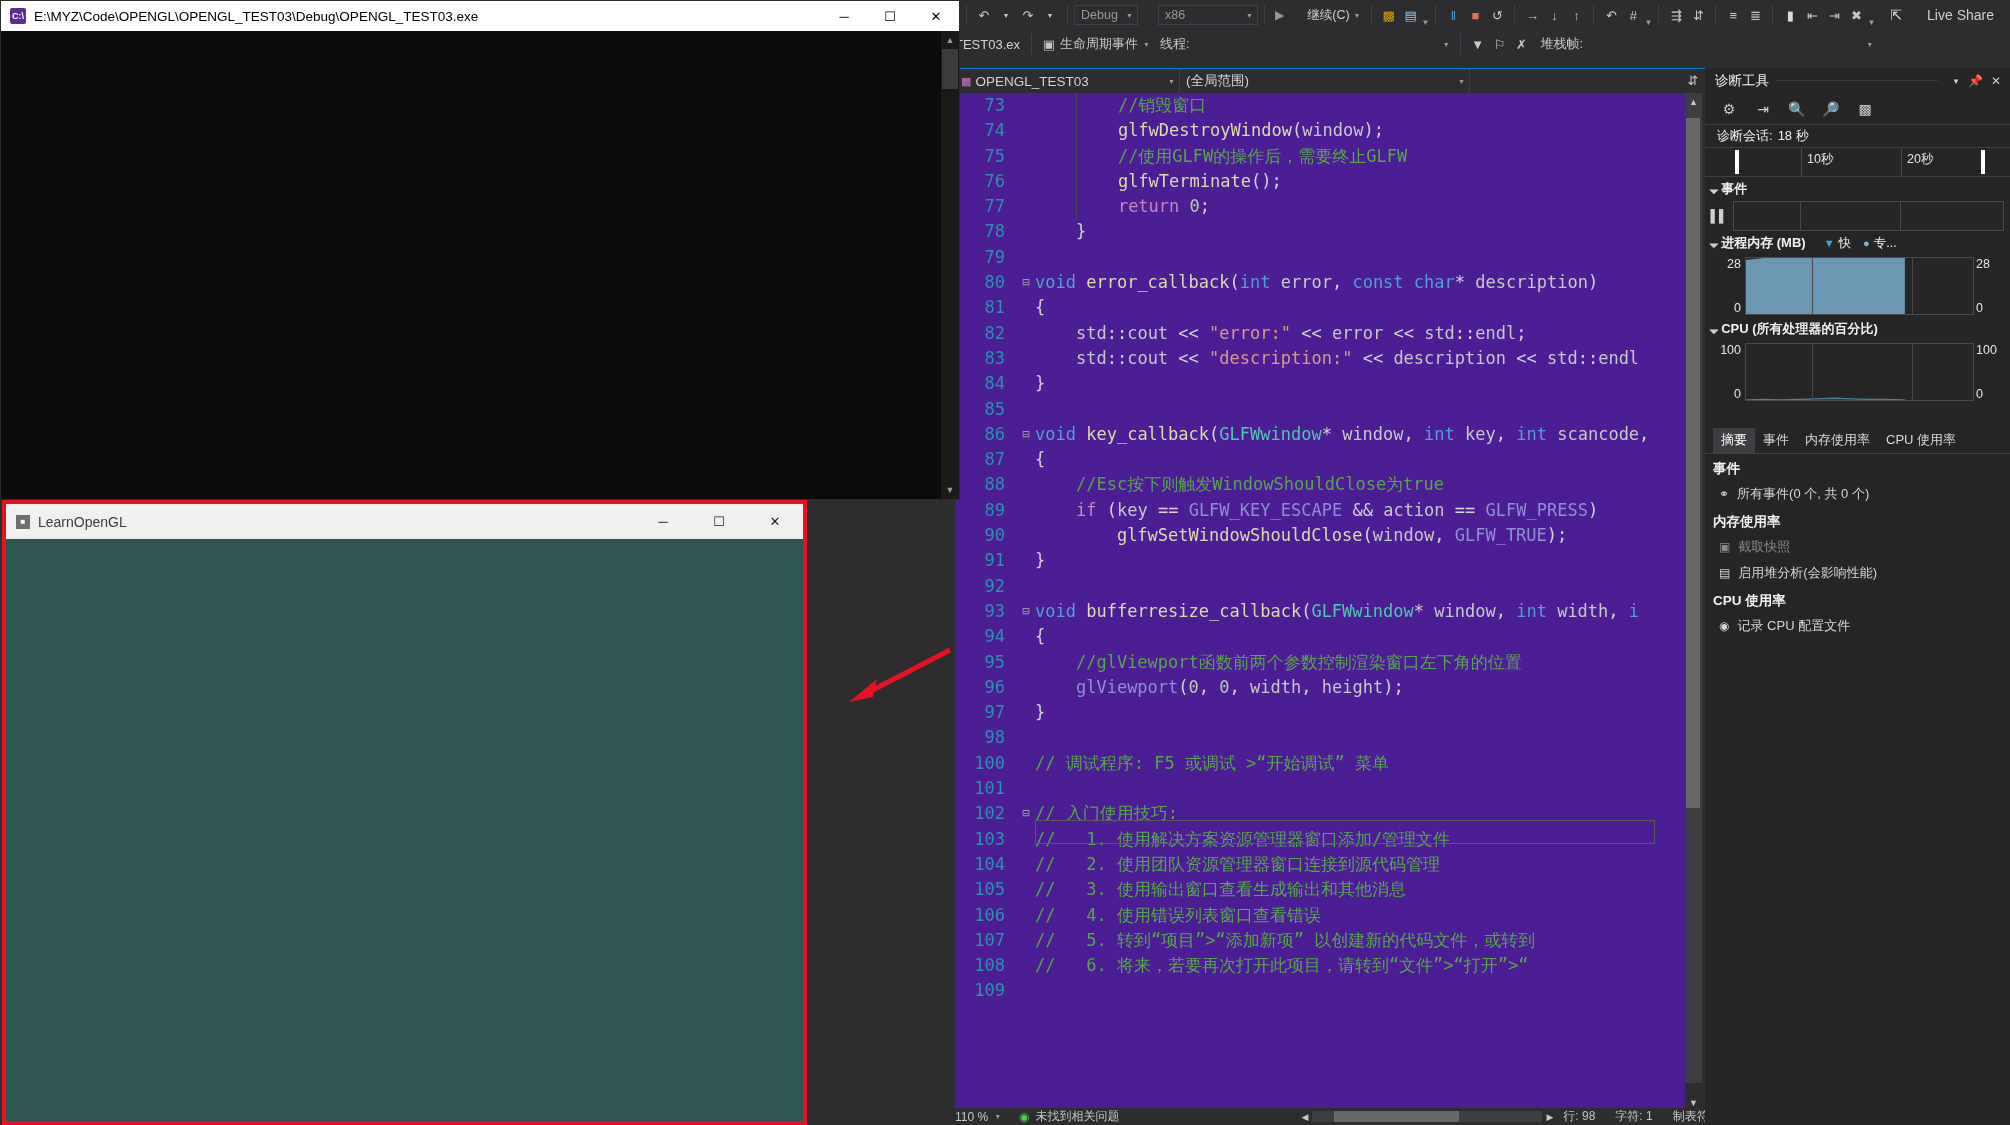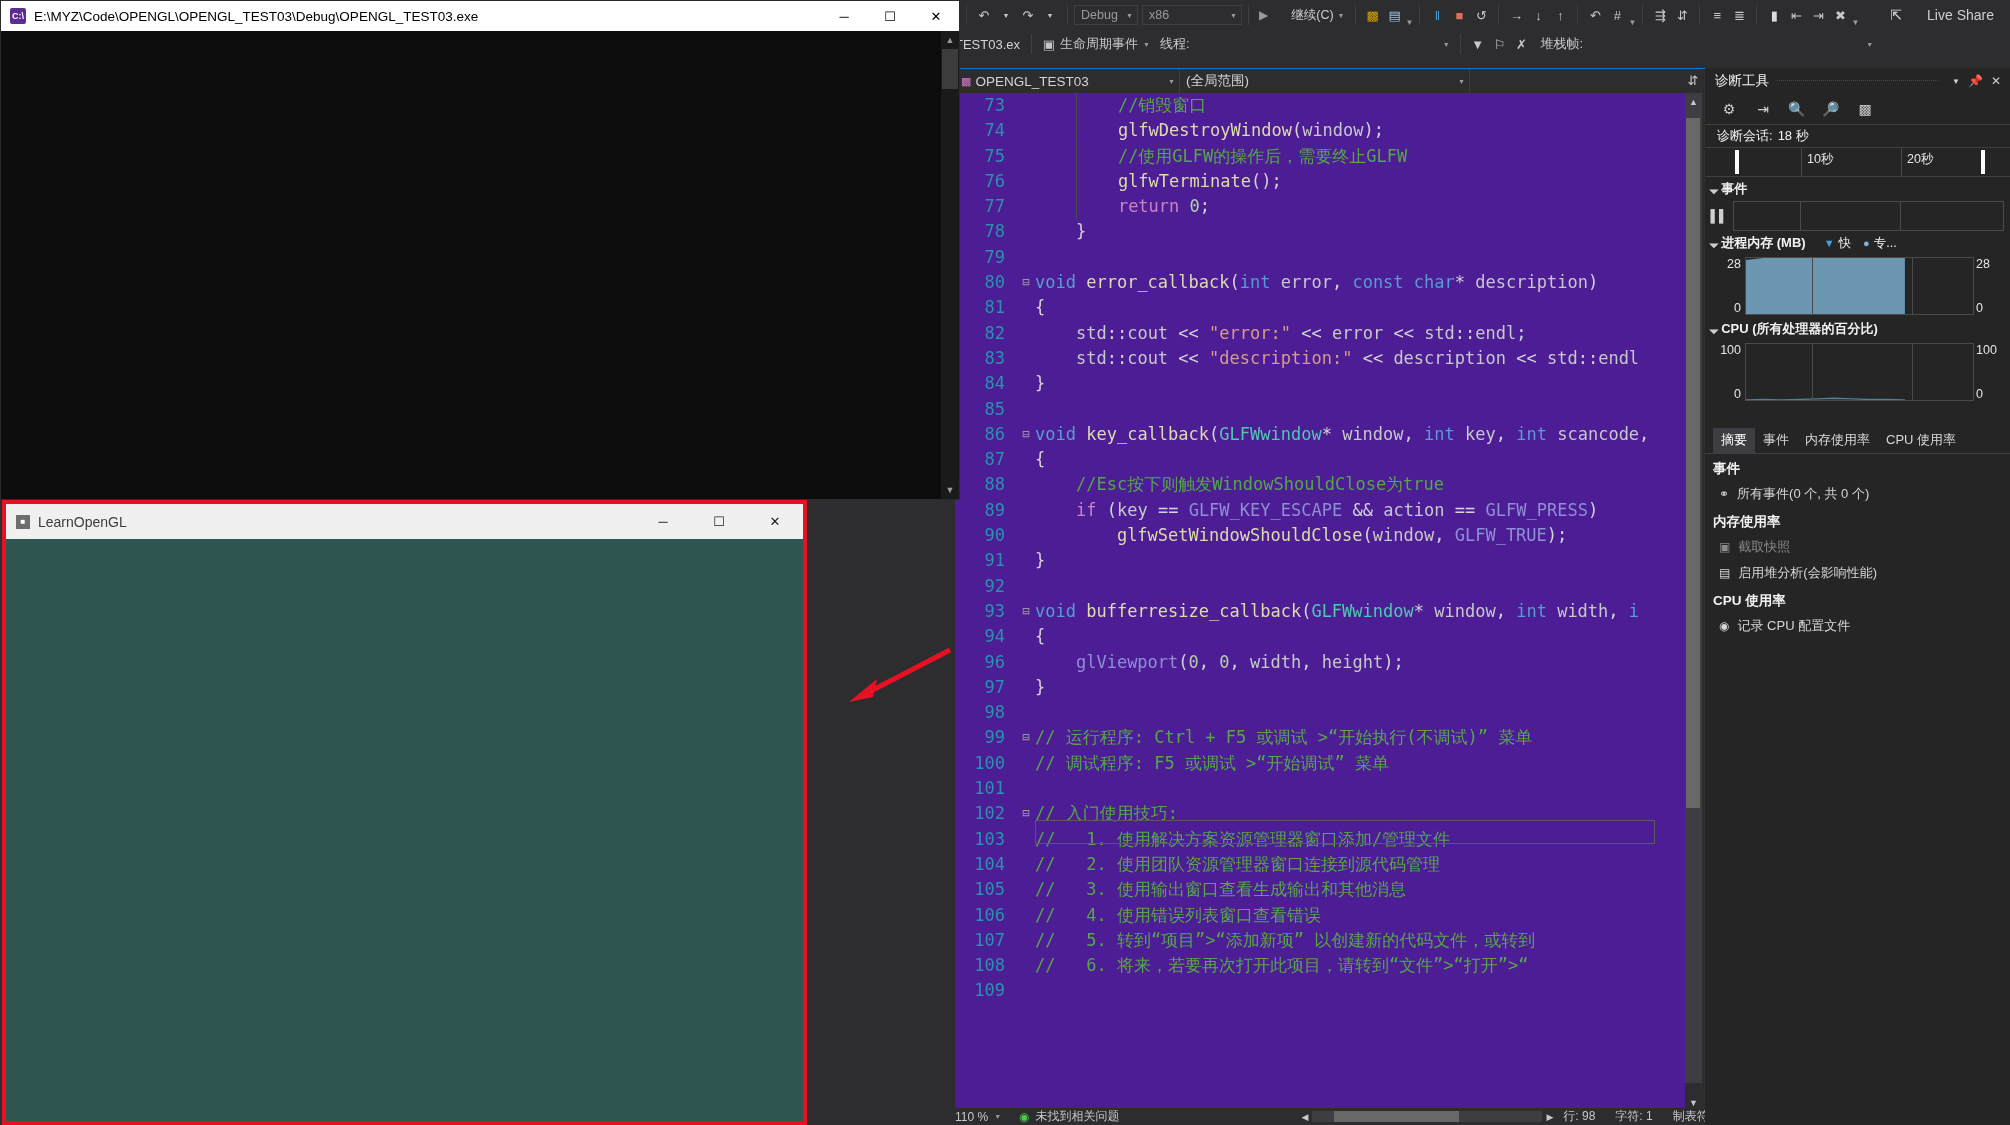--- a/index.html
+++ b/index.html
@@ -111,21 +111,21 @@
     <div class="tb-sep"></div>
     <div class="tb-ico">↶</div>
     <div class="tb-ico" style="font-size:7px">▼</div>
     <div class="tb-ico">↷</div>
     <div class="tb-ico" style="font-size:7px">▼</div>
     <div class="tb-sep"></div>
     <div class="tb-combo" style="width:64px">
       <span>Debug</span>
       <span class="caret">▼</span>
     </div>
-    <div class="tb-combo" style="width:100px;margin-left:4px">
+    <div class="tb-combo" style="width:100px;margin-left:20px">
       <span>x86</span>
       <span class="caret">▼</span>
     </div>
     <div class="tb-sep"></div>
     <div style="display:flex;align-items:center;gap:4px;padding:0 4px;">
       <span style="color:#9a9a9a;font-size:12px">▶</span>
       <span class="tb-text">继续(C)</span>
       <span style="color:#9a9a9a;font-size:7px">▼</span>
     </div>
     <div class="tb-sep"></div>
@@ -245,24 +245,24 @@
         <div class="cline"><span class="gut">85</span><span class="fold"></span></div>
         <div class="cline"><span class="gut">86</span><span class="fold">⊟</span><span class="k">void</span> <span class="f">key_callback</span><span class="p">(</span><span class="t">GLFWwindow</span><span class="p">*</span> <span class="m">window</span><span class="p">,</span> <span class="k">int</span> <span class="m">key</span><span class="p">,</span> <span class="k">int</span> <span class="m">scancode</span><span class="p">,</span></div>
         <div class="cline"><span class="gut">87</span><span class="fold"></span><span class="p">{</span></div>
         <div class="cline"><span class="gut">88</span><span class="fold"></span><span class="ind">    </span><span class="c">//Esc按下则触发WindowShouldClose为true</span></div>
         <div class="cline"><span class="gut">89</span><span class="fold"></span><span class="ind">    </span><span class="k2">if</span> <span class="p">(</span><span class="m">key</span> <span class="p">==</span> <span class="mac">GLFW_KEY_ESCAPE</span> <span class="p">&amp;&amp;</span> <span class="m">action</span> <span class="p">==</span> <span class="mac">GLFW_PRESS</span><span class="p">)</span></div>
         <div class="cline"><span class="gut">90</span><span class="fold"></span><span class="ind">        </span><span class="f">glfwSetWindowShouldClose</span><span class="p">(</span><span class="m">window</span><span class="p">,</span> <span class="mac">GLFW_TRUE</span><span class="p">);</span></div>
         <div class="cline"><span class="gut">91</span><span class="fold"></span><span class="p">}</span></div>
         <div class="cline"><span class="gut">92</span><span class="fold"></span></div>
         <div class="cline"><span class="gut">93</span><span class="fold">⊟</span><span class="k">void</span> <span class="f">bufferresize_callback</span><span class="p">(</span><span class="t">GLFWwindow</span><span class="p">*</span> <span class="m">window</span><span class="p">,</span> <span class="k">int</span> <span class="m">width</span><span class="p">,</span> <span class="k">i</span></div>
         <div class="cline"><span class="gut">94</span><span class="fold"></span><span class="p">{</span></div>
+        <div class="cline"><span class="gut">95</span><span class="fold"></span><span class="ind">    </span><span class="c">//glViewport函数前两个参数控制渲染窗口左下角的位置</span></div>
         <div class="cline"><span class="gut">96</span><span class="fold"></span><span class="ind">    </span><span class="mac">glViewport</span><span class="p">(</span><span class="n">0</span><span class="p">,</span> <span class="n">0</span><span class="p">,</span> <span class="m">width</span><span class="p">,</span> <span class="m">height</span><span class="p">);</span></div>
         <div class="cline"><span class="gut">97</span><span class="fold"></span><span class="p">}</span></div>
         <div class="cline"><span class="gut">98</span><span class="fold"></span></div>
-        <div class="cline"><span class="gut">99</span><span class="fold">⊟</span><span class="c">// 运行程序: Ctrl + F5 或调试 &gt;“开始执行(不调试)” 菜单</span></div>
         <div class="cline"><span class="gut">100</span><span class="fold"></span><span class="c">// 调试程序: F5 或调试 &gt;“开始调试” 菜单</span></div>
         <div class="cline"><span class="gut">101</span><span class="fold"></span></div>
         <div class="cline"><span class="gut">102</span><span class="fold">⊟</span><span class="c">// 入门使用技巧: </span></div>
         <div class="cline"><span class="gut">103</span><span class="fold"></span><span class="c">//   1. 使用解决方案资源管理器窗口添加/管理文件</span></div>
         <div class="cline"><span class="gut">104</span><span class="fold"></span><span class="c">//   2. 使用团队资源管理器窗口连接到源代码管理</span></div>
         <div class="cline"><span class="gut">105</span><span class="fold"></span><span class="c">//   3. 使用输出窗口查看生成输出和其他消息</span></div>
         <div class="cline"><span class="gut">106</span><span class="fold"></span><span class="c">//   4. 使用错误列表窗口查看错误</span></div>
         <div class="cline"><span class="gut">107</span><span class="fold"></span><span class="c">//   5. 转到“项目”&gt;“添加新项” 以创建新的代码文件，或转到</span></div>
         <div class="cline"><span class="gut">108</span><span class="fold"></span><span class="c">//   6. 将来，若要再次打开此项目，请转到“文件”&gt;“打开”&gt;“</span></div>
         <div class="cline"><span class="gut">109</span><span class="fold"></span></div>

